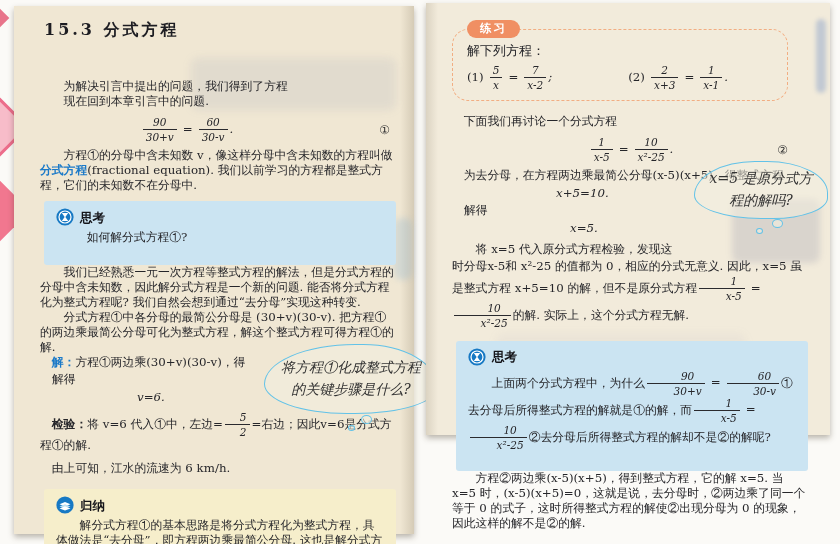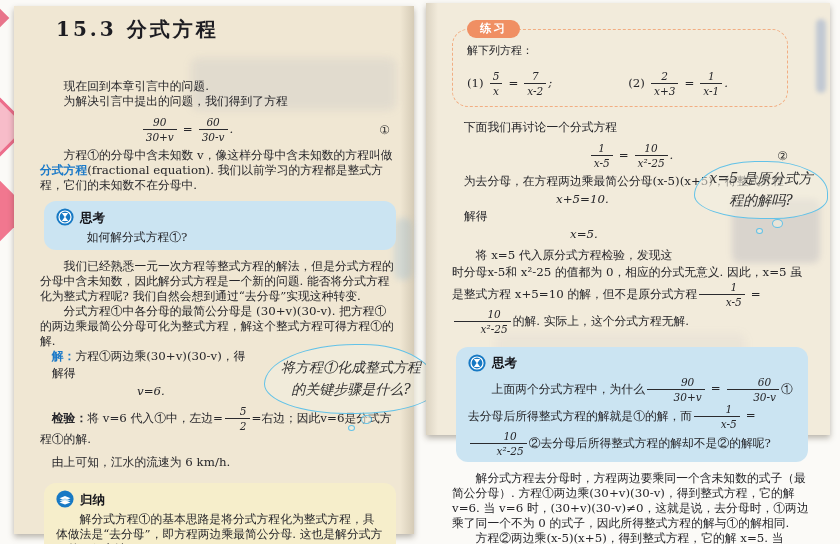--- a/index.html
+++ b/index.html
@@ -38,22 +38,22 @@
   
   .ghost{position:absolute;filter:blur(4px);border-radius:8px;z-index:1;pointer-events:none;}
   .g1{top:52px;right:18px;width:205px;height:52px;background:rgba(95,115,165,.10);}
   .g2{top:212px;right:2px;width:18px;height:62px;background:rgba(110,165,210,.22);filter:blur(3px);}
   .g3{top:16px;right:4px;width:10px;height:74px;background:rgba(70,110,190,.28);filter:blur(2px);}
   .g4{top:196px;right:10px;width:88px;height:64px;background:rgba(55,65,115,.13);filter:blur(3px);}
   .g5{top:330px;left:70px;width:250px;height:80px;background:rgba(120,120,160,.05);}
 
   
   h1.title{
-    font-size:20px;font-weight:bold;letter-spacing:3px;color:#1d1d22;
-    margin:8px 0 42px 16px;
+    font-size:16px;font-weight:bold;letter-spacing:3px;color:#1d1d22;
+    margin:8px 0 42px 4px;
   }
   p{margin:0;}
   .indent{text-indent:2em;}
   .indent1{text-indent:1em;}
   .term{color:#1a79c8;font-weight:bold;}
   .solve-label{color:#1a79c8;font-weight:bold;}
   .check-label{font-weight:bold;}
 
   
   .frac{display:inline-flex;flex-direction:column;align-items:center;vertical-align:middle;margin:0 2px;font-size:10.5px;line-height:1.15;font-style:italic;}
@@ -63,41 +63,41 @@
   .eq-row.shift{padding-right:64px;}
   .eq-sign{margin:0 4px;}
   .eq-label{position:absolute;right:8px;top:50%;transform:translateY(-50%);font-style:normal;font-size:12px;color:#333;}
   .step{font-style:italic;margin:3px 0 1px 62px;}
   .step.res{margin-left:97px;}
   .lead{margin:2px 0 1px 12px;}
   .page.right .step{margin-left:104px;}
   .page.right .step.res{margin-left:118px;}
 
   
-  .box{border-radius:12px;margin:8px 2px 9px 4px;padding:7px 12px 5px 12px;position:relative;}
+  .box{border-radius:3px;margin:8px 2px 0 4px;padding:7px 12px 20px 12px;position:relative;}
   .box.blue{background:#cbe4f2;}
   .box.yellow{background:#f6eecb;}
   .box-head{display:flex;align-items:center;gap:6px;margin-bottom:4px;}
   .box-title{font-weight:bold;font-size:12.5px;color:#15151a;font-family:"DejaVu Sans","Liberation Sans",sans-serif;}
   .box-q{text-indent:2.6em;}
   .rich{line-height:2.05;text-indent:2em;}
 
   .icon-circle{width:18px;height:18px;flex:0 0 18px;}
 
   
   .practice{
     position:relative;margin:20px 22px 0 0;border:1.6px dashed #f2ad82;border-radius:16px;
     padding:13px 12px 9px 14px;
   }
   .practice-badge{
     position:absolute;top:-10px;left:14px;background:#f08f63;color:#fff;
     font-size:11.5px;font-weight:bold;letter-spacing:2px;border-radius:10px;
     padding:1px 13px 2px;font-family:"DejaVu Sans","Liberation Sans",sans-serif;
   }
-  .practice-prompt{font-size:11px;margin-bottom:12px;}
+  .practice-prompt{font-size:13px;margin-bottom:6px;}
   .practice-eqs{display:flex;align-items:center;font-style:italic;}
   .practice-eqs .ex{display:inline-flex;align-items:center;}
   .practice-eqs .ex + .ex{margin-left:76px;}
   .ex-no{font-style:normal;margin-right:4px;}
 
   
   .cloud{
     position:absolute;z-index:3;
     border:1.6px solid #62c2e8;background:rgba(243,238,224,.55);
     display:flex;align-items:center;justify-content:center;text-align:center;
@@ -123,22 +123,22 @@
   <div class="d2"></div>
   <div class="d3"></div>
 </div>
 
 <div class="page left">
   <div class="ghost g1"></div>
   <div class="ghost g2"></div>
   <div class="page-inner">
     <h1 class="title">15.3 分式方程</h1>
 
+    <p class="indent">为解决引言中提出的问题，我们得到了方程</p>
     <p class="indent">现在回到本章引言中的问题.</p>
-    <p class="indent">为解决引言中提出的问题，我们得到了方程</p>
 
     <div class="eq-row shift">
       <span class="frac">
           <span class="fn">90</span>
           <span class="fd">30+v</span>
         </span>
       <span class="eq-sign">=</span>
       <span class="frac">
           <span class="fn">60</span>
           <span class="fd">30-v</span>
@@ -286,20 +286,19 @@
             <span class="fd">30-v</span>
           </span><span>①去分母后所得整式方程的解就是①的解，而</span><span class="frac">
             <span class="fn">1</span>
             <span class="fd">x-5</span>
           </span><span class="eq-sign">=</span><span class="frac">
             <span class="fn">10</span>
             <span class="fd">x²-25</span>
           </span><span>②去分母后所得整式方程的解却不是②的解呢?</span></p>
     </div>
 
-    <p class="indent">解分式方程去分母时，方程两边要乘同一个含未知数的式子（最简公分母）. 方程①两边乘(30+v)(30-v)，得到整式方程，它的解v=6. 当 v=6 时，(30+v)(30-v)≠0，这就是说，去分母时，①两边乘了同一个不为 0 的式子，因此所得整式方程的解与①的解相同.</p>
     <p class="indent">方程②两边乘(x-5)(x+5)，得到整式方程，它的解 x=5. 当 x=5 时，(x-5)(x+5)=0，这就是说，去分母时，②两边乘了同一个等于 0 的式子，这时所得整式方程的解使②出现分母为 0 的现象，因此这样的解不是②的解.</p>
   </div>
 
   <div class="cloud cloud-right">
     <span>x=5 是原分式方程的解吗?</span>
   </div>
 </div>
 
 </body></html>

